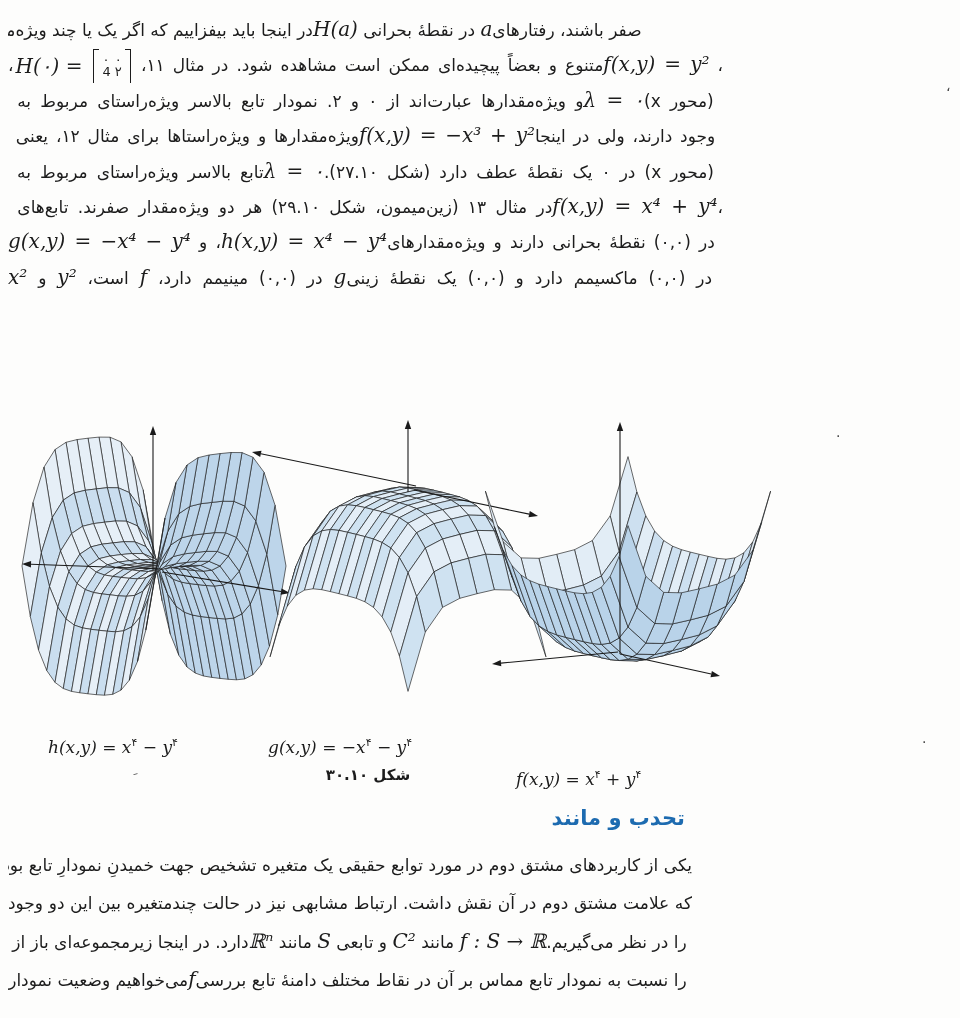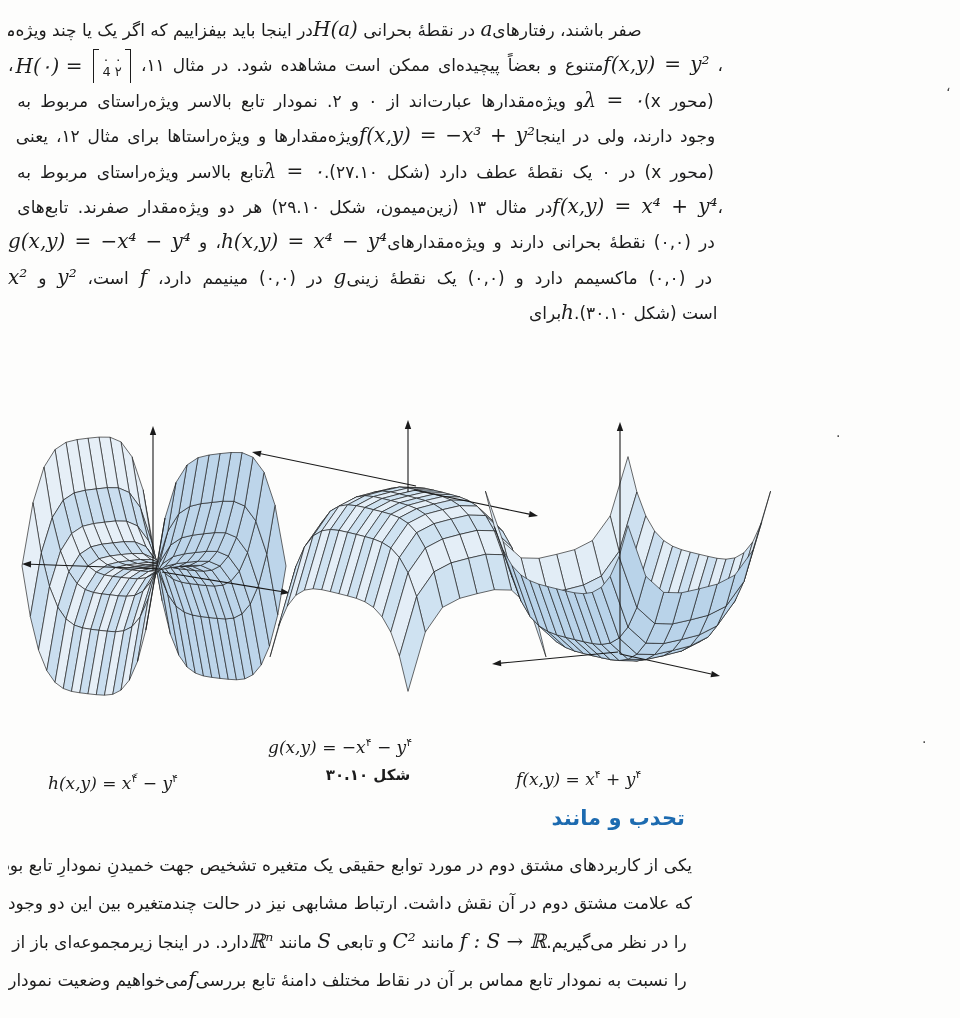--- a/index.html
+++ b/index.html
@@ -44,21 +44,20 @@
             <span class="mr">4 ۲</span>
           </span>
           <span class="br brr"></span>
         </span><span class="fa" dir="rtl">،</span></div>
     <div class="tline"><span class="fa" dir="rtl">و ویژه‌مقدارها عبارت‌اند از ۰ و ۲. نمودار تابع بالاسر ویژه‌راستای مربوط به </span><span class="math" dir="ltr">λ = ۰</span><span class="fa" dir="rtl"> (محور x)</span></div>
     <div class="tline"><span class="fa" dir="rtl">ویژه‌مقدارها و ویژه‌راستاها برای مثال ۱۲، یعنی </span><span class="math" dir="ltr">f(x,y) = −x³ + y²</span><span class="fa" dir="rtl"> وجود دارند، ولی در اینجا</span></div>
     <div class="tline"><span class="fa" dir="rtl">تابع بالاسر ویژه‌راستای مربوط به </span><span class="math" dir="ltr">λ = ۰</span><span class="fa" dir="rtl"> (محور x) در ۰ یک نقطهٔ عطف دارد (شکل ۲۷.۱۰).</span></div>
     <div class="tline"><span class="fa" dir="rtl">در مثال ۱۳ (زین‌میمون، شکل ۲۹.۱۰) هر دو ویژه‌مقدار صفرند. تابع‌های </span><span class="math" dir="ltr">f(x,y) = x⁴ + y⁴</span><span class="fa" dir="rtl">،</span></div>
     <div class="tline"><span class="math" dir="ltr">g(x,y) = −x⁴ − y⁴</span><span class="fa" dir="rtl">، و </span><span class="math" dir="ltr">h(x,y) = x⁴ − y⁴</span><span class="fa" dir="rtl"> در (۰,۰) نقطهٔ بحرانی دارند و ویژه‌مقدارهای</span></div>
     <div class="tline"><span class="math" dir="ltr">x²</span><span class="fa" dir="rtl"> و </span><span class="math" dir="ltr">y²</span><span class="fa" dir="rtl"> است، </span><span class="math" dir="ltr">f</span><span class="fa" dir="rtl"> در (۰,۰) مینیمم دارد، </span><span class="math" dir="ltr">g</span><span class="fa" dir="rtl"> در (۰,۰) ماکسیمم دارد و (۰,۰) یک نقطهٔ زینی</span></div>
-    <div class="tline lastline"><span class="fa" dir="rtl">برای </span><span class="math" dir="ltr">h</span><span class="fa" dir="rtl"> است (شکل ۳۰.۱۰).</span></div>
   </div>
 
   <div id="figures">
     <svg class="plotbox" viewBox="0 0 300 295" style="left: 12px; top: 420px; width: 300px; height: 295px;">
         <path d="M142.0 130.6L150.3 181.2L139.3 120.4L131.0 69.7Z" fill="#e6eff7" stroke="#1a1a1a" stroke-width="0.65" stroke-linejoin="round"></path>
         <path d="M150.3 181.2L158.5 214.6L147.5 153.7L139.3 120.4Z" fill="#bdd5ea" stroke="#1a1a1a" stroke-width="0.65" stroke-linejoin="round"></path>
         <path d="M131.0 69.7L139.3 120.4L128.3 87.5L120.0 36.8Z" fill="#e6eff7" stroke="#1a1a1a" stroke-width="0.65" stroke-linejoin="round"></path>
         <path d="M158.5 214.6L166.8 235.2L155.8 174.3L147.5 153.7Z" fill="#bdd5ea" stroke="#1a1a1a" stroke-width="0.65" stroke-linejoin="round"></path>
         <path d="M139.3 120.4L147.5 153.7L136.5 120.8L128.3 87.5Z" fill="#cadeef" stroke="#1a1a1a" stroke-width="0.65" stroke-linejoin="round"></path>
         <path d="M120.0 36.8L128.3 87.5L117.3 72.5L109.0 21.9Z" fill="#e6eff7" stroke="#1a1a1a" stroke-width="0.65" stroke-linejoin="round"></path>
@@ -521,21 +520,21 @@
         <path d="M160.0 213.0L168.9 193.4L151.1 142.7L142.2 162.3Z" fill="#b9d3e9" stroke="#1a1a1a" stroke-width="0.65" stroke-linejoin="round"></path>
         <path d="M168.9 193.4L177.8 162.3L160.0 111.6L151.1 142.7Z" fill="#b9d3e9" stroke="#1a1a1a" stroke-width="0.65" stroke-linejoin="round"></path>
         <line x1="152" y1="240" x2="152" y2="17" stroke="#1a1a1a" stroke-width="1.1"></line>
         <path d="M152 8L155.2 17.0L148.8 17.0Z" fill="#1a1a1a"></path>
         <line x1="150" y1="238" x2="32.95945925334557" y2="249.14671816634805" stroke="#1a1a1a" stroke-width="1.1"></line>
         <path d="M24 250L32.7 246.0L33.3 252.3Z" fill="#1a1a1a"></path>
         <line x1="152" y1="240" x2="243.2101997996542" y2="260.06624395592394" stroke="#1a1a1a" stroke-width="1.1"></line>
         <path d="M252 262L242.5 263.2L243.9 256.9Z" fill="#1a1a1a"></path>
       </svg>
 
-    <div class="cap" style="left:48px;top:772px;">
+    <div class="cap" style="left:48px;top:736px;">
       <span>h(x,y) = x</span><sup>۴</sup><span> − y</span><sup>۴</sup>
     </div>
     <div class="cap" style="left:268px;top:736px;">
       <span>g(x,y) = −x</span><sup>۴</sup><span> − y</span><sup>۴</sup>
     </div>
     <div class="cap" style="left:516px;top:768px;">
       <span>f(x,y) = x</span><sup>۴</sup><span> + y</span><sup>۴</sup>
     </div>
 
     <div id="figlabel" style="left:322px;top:766px;width:92px;text-align:center;">شکل ۳۰.۱۰</div>

